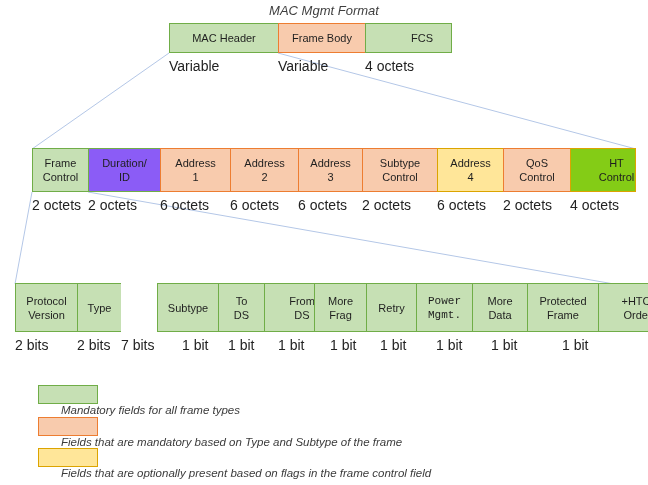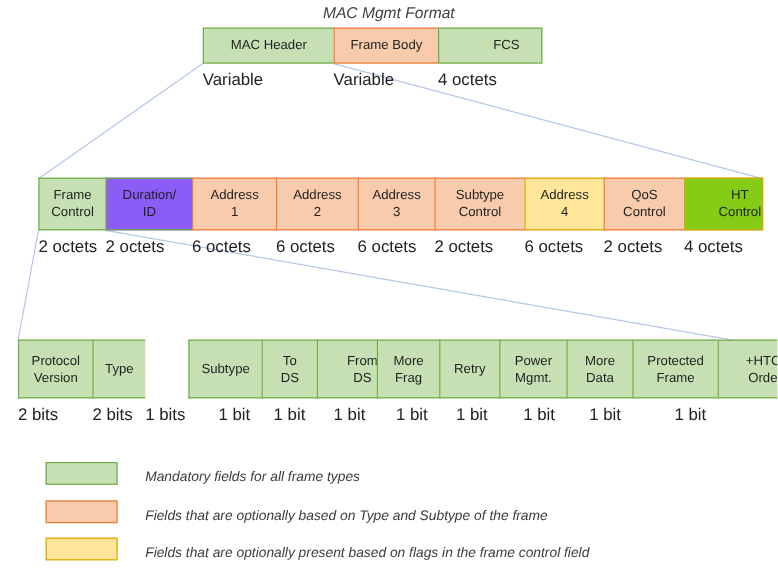--- a/index.html
+++ b/index.html
@@ -42,21 +42,22 @@
   .sizes { display: flex; margin-top: 5px; }
   .size-label {
     box-sizing: border-box;
     text-align: left;
     font-size: 14px;
     color: #222222;
   }
   .legend-row {
     position: absolute;
     display: flex;
-    align-items: flex-end;
+    align-items: flex-start;
+    flex-direction: column;
   }
   .legend-swatch {
     box-sizing: border-box;
     width: 60px; height: 19px;
     border: 1.5px solid;
     flex: 0 0 auto;
   }
   .legend-text {
     margin-left: 23px;
     font-size: 11.5px;
@@ -128,51 +129,51 @@
 Version</div>
           <div class="cell" style="width: 44px; height: 49px; background: rgb(198, 224, 180); border-color: rgb(112, 173, 71);">Type</div>
           <div class="cell" style="width: 61px; height: 49px; background: rgb(198, 224, 180); border-color: rgb(112, 173, 71); margin-left: 36px;">Subtype</div>
           <div class="cell" style="width: 46px; height: 49px; background: rgb(198, 224, 180); border-color: rgb(112, 173, 71);">To
 DS</div>
           <div class="cell" style="width: 50px; height: 49px; background: rgb(198, 224, 180); border-color: rgb(112, 173, 71); padding-left: 25px;">From
 DS</div>
           <div class="cell" style="width: 52px; height: 49px; background: rgb(198, 224, 180); border-color: rgb(112, 173, 71);">More
 Frag</div>
           <div class="cell" style="width: 50px; height: 49px; background: rgb(198, 224, 180); border-color: rgb(112, 173, 71);">Retry</div>
-          <div class="cell" style="width: 56px; height: 49px; background: rgb(198, 224, 180); border-color: rgb(112, 173, 71);">Power
+          <div class="cell" style="width: 56px; height: 49px; background: rgb(198, 224, 180); border-color: rgb(112, 173, 71); font-family: Liberation Mono, monospace;">Power
 Mgmt.</div>
           <div class="cell" style="width: 55px; height: 49px; background: rgb(198, 224, 180); border-color: rgb(112, 173, 71);">More
 Data</div>
           <div class="cell" style="width: 71px; height: 49px; background: rgb(198, 224, 180); border-color: rgb(112, 173, 71);">Protected
 Frame</div>
           <div class="cell last" style="width: 52px; height: 49px; background: rgb(198, 224, 180); border-color: rgb(112, 173, 71);">+HTC/
 Order</div>
         </div>
         <div class="sizes">
           <div class="size-label" style="width: 62px;">2 bits</div>
           <div class="size-label" style="width: 44px;">2 bits</div>
-          <div class="size-label" style="width: 61px;">1 bits</div>
+          <div class="size-label" style="width: 61px;">7 bits</div>
           <div class="size-label" style="width: 46px;">1 bit</div>
           <div class="size-label" style="width: 50px;">1 bit</div>
           <div class="size-label" style="width: 52px;">1 bit</div>
           <div class="size-label" style="width: 50px;">1 bit</div>
           <div class="size-label" style="width: 56px;">1 bit</div>
           <div class="size-label" style="width: 55px;">1 bit</div>
           <div class="size-label" style="width: 71px;">1 bit</div>
           <div class="size-label" style="width: 52px;">1 bit</div>
         </div>
       </div>
     </div>
   <div id="legend-host">
       <div class="legend-row" style="left: 38px; top: 385px;">
         <div class="legend-swatch" style="background: rgb(198, 224, 180); border-color: rgb(112, 173, 71);"></div>
         <div class="legend-text">Mandatory fields for all frame types</div>
       </div>
       <div class="legend-row" style="left: 38px; top: 417px;">
         <div class="legend-swatch" style="background: rgb(248, 203, 173); border-color: rgb(237, 125, 49);"></div>
-        <div class="legend-text">Fields that are optionally based on Type and Subtype of the frame</div>
+        <div class="legend-text">Fields that are mandatory based on Type and Subtype of the frame</div>
       </div>
       <div class="legend-row" style="left: 38px; top: 448px;">
         <div class="legend-swatch" style="background: rgb(255, 230, 153); border-color: rgb(220, 164, 0);"></div>
         <div class="legend-text">Fields that are optionally present based on flags in the frame control field</div>
       </div>
     </div>
 </div>
 
 </body></html>

